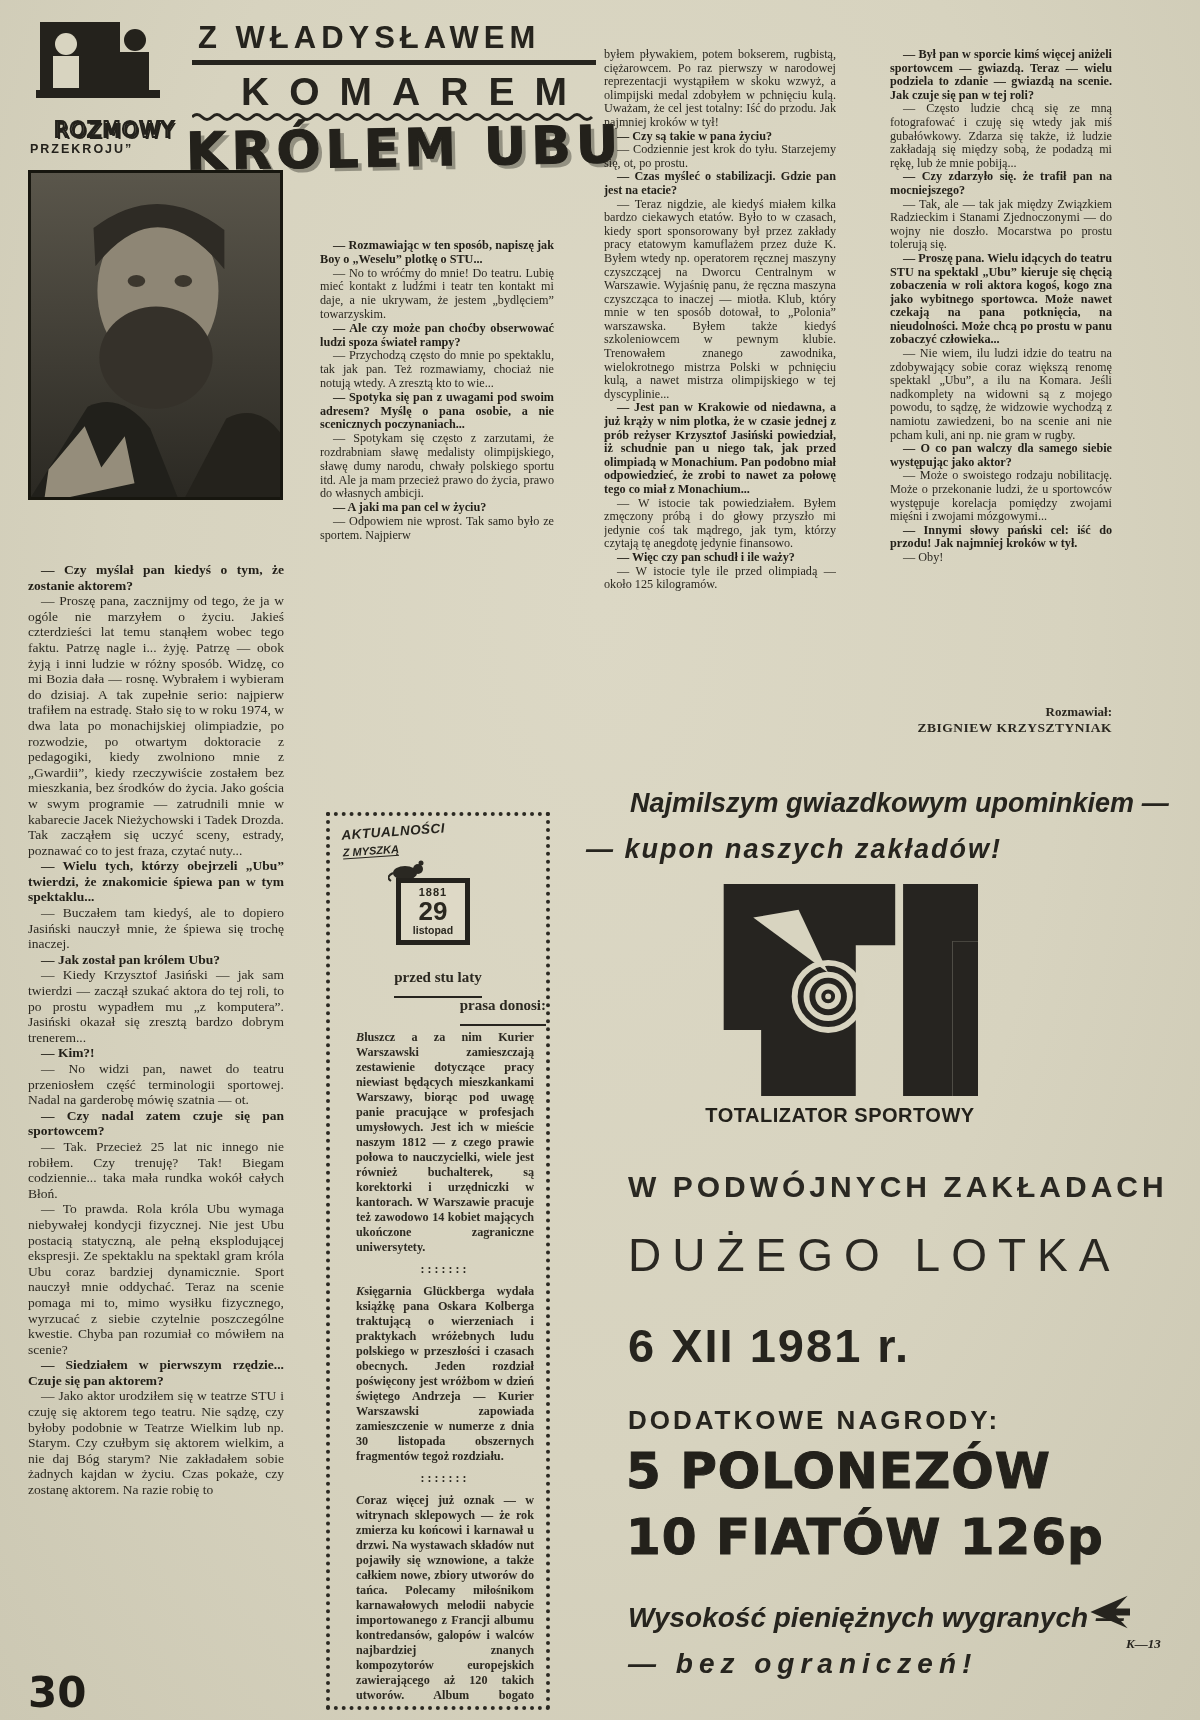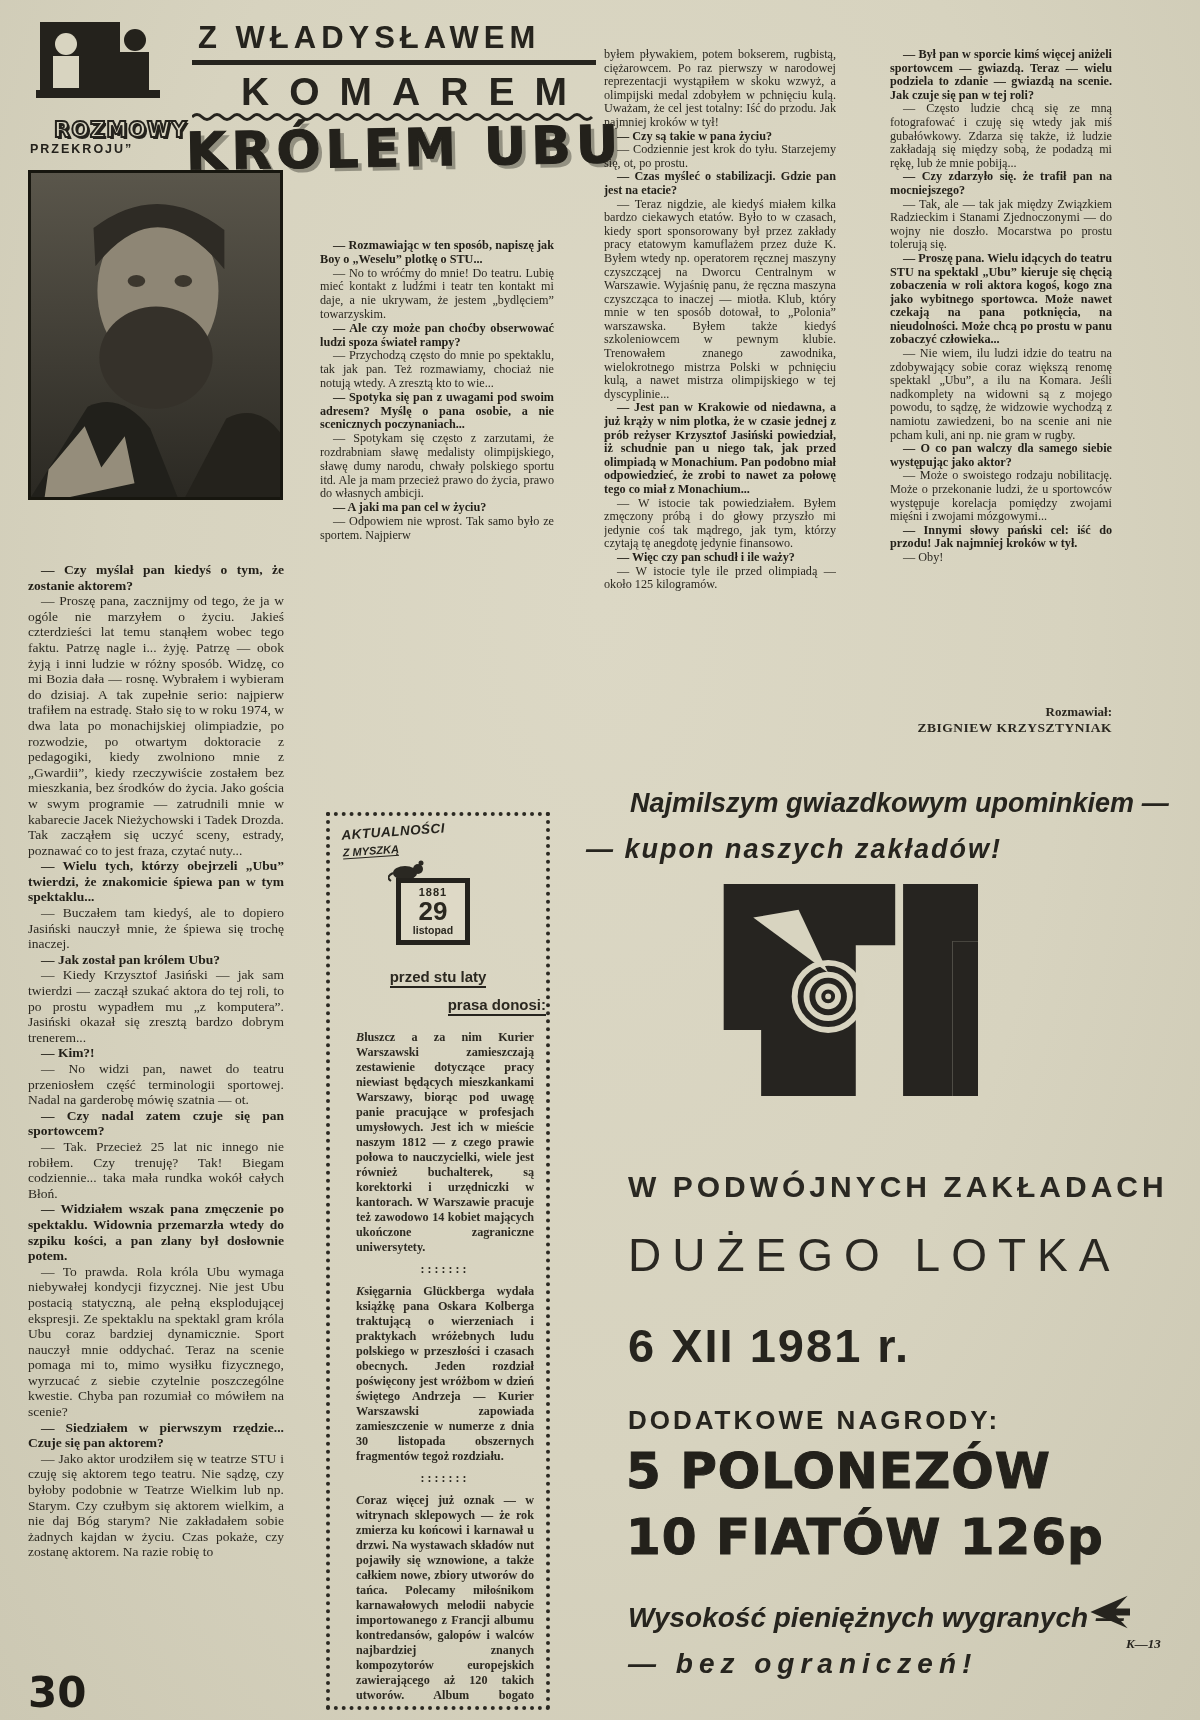--- a/index.html
+++ b/index.html
@@ -5,21 +5,21 @@
   html,body{margin:0;padding:0;background:#b9b5a2;}
   .page{
     position:relative;width:1200px;height:1720px;overflow:hidden;
     background:radial-gradient(ellipse at 50% 35%, #dcd8c5 0%, #d7d3bf 55%, #ccc8b3 100%);
     font-family:"Liberation Serif","DejaVu Serif",serif;color:#2b2820;
   }
   [data-interactable]{box-sizing:border-box;}
   
   .logo-block{position:absolute;left:30px;top:18px;width:160px;}
   .logo-art{display:block;width:138px;height:100px;}
-  .logo-t1{font-family:"DejaVu Sans","Liberation Sans",sans-serif;font-weight:700;font-size:21px;
+  .logo-t1{font-family:"DejaVu Sans","Liberation Sans",sans-serif;font-weight:400;font-size:21px;
     letter-spacing:1px;color:#d8d4c0;-webkit-text-stroke:2px #24221c;text-shadow:2px 2px 0 #24221c;padding-left:24px;}
   .logo-t2{font-family:"Liberation Sans",sans-serif;font-weight:700;font-size:12.5px;letter-spacing:2px;color:#24221c;}
   .hl1{position:absolute;left:198px;top:20px;width:400px;font-family:"Liberation Sans",sans-serif;
     font-weight:700;font-size:31px;letter-spacing:5px;color:#26241e;white-space:nowrap;}
   .hl-rule{position:absolute;left:192px;top:60px;width:404px;height:5px;background:#26241e;}
   .hl2{position:absolute;left:214px;top:70px;width:400px;font-family:"Liberation Sans",sans-serif;
     font-weight:700;font-size:39px;letter-spacing:20px;color:#26241e;white-space:nowrap;text-align:center;}
   .wavy{position:absolute;left:192px;top:112px;}
   .hl3{position:absolute;left:186px;top:118px;width:440px;font-family:"DejaVu Sans","Liberation Sans",sans-serif;
     font-weight:800;font-size:52px;letter-spacing:5px;color:#23211b;white-space:nowrap;
@@ -47,22 +47,22 @@
   .akt-logo-l1{font-size:13.5px;letter-spacing:.5px;}
   .akt-logo-l2{font-size:11px;border-bottom:1.5px solid #26241e;display:inline-block;}
   .mouse{position:absolute;left:58px;top:42px;}
   .calendar{position:absolute;left:66px;top:62px;width:74px;border:5px solid #24221d;
     background:#ded9c6;text-align:center;font-family:"Liberation Sans",sans-serif;padding:3px 0 4px;}
   .cal-year{font-weight:700;font-size:11px;letter-spacing:1px;}
   .cal-day{font-weight:700;font-size:26px;line-height:26px;}
   .cal-month{font-weight:700;font-size:10.5px;}
   .akt-h1{position:absolute;top:152px;width:100%;text-align:center;}
   .akt-h2{position:absolute;top:180px;width:100%;text-align:right;}
-  .akt-h1 span,.akt-h2 span{font-family:Liberation Sans, sans-serif;font-weight:700;font-size:15px;
-    border-bottom:2px solid #26241e;padding-bottom:1px;}
+  .akt-h1 span,.akt-h2 span{font-family:Liberation Serif, serif;font-weight:700;font-size:15px;
+    border-bottom:2px solid #26241e;padding-bottom:11px;}
   .akt-items{position:absolute;top:214px;left:0;right:0;bottom:4px;padding:0 12px 0 26px;
     overflow:hidden;text-align:justify;}
   .akt-p{margin:0 0 2px;font-weight:700;font-size:12.2px;line-height:15px;color:#2d2a22;}
   .akt-p:first-letter{font-style:italic;}
   .dots{text-align:center;font-weight:700;font-size:12px;letter-spacing:3px;margin:7px 0;}
   
   .ad-slogan1{position:absolute;left:630px;top:788px;font-family:"Liberation Sans",sans-serif;
     font-style:italic;font-weight:700;font-size:27px;color:#26241e;}
   .ad-slogan2{position:absolute;left:586px;top:834px;font-family:"Liberation Sans",sans-serif;
     font-style:italic;font-weight:700;font-size:27px;letter-spacing:2px;color:#26241e;}
@@ -141,21 +141,20 @@
       <p class="para q" data-interactable="false">— Czy myślał pan kiedyś o tym, że zostanie aktorem?</p>
       <p class="para a" data-interactable="false">— Proszę pana, zacznijmy od tego, że ja w ogóle nie marzyłem o życiu. Jakieś czterdzieści lat temu stanąłem wobec tego faktu. Patrzę nagle i... żyję. Patrzę — obok żyją i inni ludzie w różny sposób. Widzę, co mi Bozia dała — rosnę. Wybrałem i wybieram do dzisiaj. A tak zupełnie serio: najpierw trafiłem na estradę. Stało się to w roku 1974, w dwa lata po monachijskiej olimpiadzie, po rozwodzie, po otwartym doktoracie z pedagogiki, kiedy zwolniono mnie z „Gwardii”, kiedy rzeczywiście zostałem bez mieszkania, bez środków do życia. Jako gościa w swym programie — zatrudnili mnie w kabarecie Jacek Nieżychowski i Tadek Drozda. Tak zacząłem się uczyć sceny, estrady, poznawać co to jest fraza, czytać nuty...</p>
       <p class="para q" data-interactable="false">— Wielu tych, którzy obejrzeli „Ubu” twierdzi, że znakomicie śpiewa pan w tym spektaklu...</p>
       <p class="para a" data-interactable="false">— Buczałem tam kiedyś, ale to dopiero Jasiński nauczył mnie, że śpiewa się trochę inaczej.</p>
       <p class="para q" data-interactable="false">— Jak został pan królem Ubu?</p>
       <p class="para a" data-interactable="false">— Kiedy Krzysztof Jasiński — jak sam twierdzi — zaczął szukać aktora do tej roli, to po prostu wypadłem mu „z komputera”. Jasiński okazał się zresztą bardzo dobrym trenerem...</p>
       <p class="para q" data-interactable="false">— Kim?!</p>
       <p class="para a" data-interactable="false">— No widzi pan, nawet do teatru przeniosłem część terminologii sportowej. Nadal na garderobę mówię szatnia — ot.</p>
       <p class="para q" data-interactable="false">— Czy nadal zatem czuje się pan sportowcem?</p>
       <p class="para a" data-interactable="false">— Tak. Przecież 25 lat nic innego nie robiłem. Czy trenuję? Tak! Biegam codziennie... taka mała rundka wokół całych Błoń.</p>
-      <p class="para q" data-interactable="false">— Widziałem wszak pana zmęczenie po spektaklu. Widownia przemarzła wtedy do szpiku kości, a pan zlany był dosłownie potem.</p>
       <p class="para a" data-interactable="false">— To prawda. Rola króla Ubu wymaga niebywałej kondycji fizycznej. Nie jest Ubu postacią statyczną, ale pełną eksplodującej ekspresji. Ze spektaklu na spektakl gram króla Ubu coraz bardziej dynamicznie. Sport nauczył mnie oddychać. Teraz na scenie pomaga mi to, mimo wysiłku fizycznego, wyrzucać z siebie czytelnie poszczególne kwestie. Chyba pan rozumiał co mówiłem na scenie?</p>
       <p class="para q" data-interactable="false">— Siedziałem w pierwszym rzędzie... Czuje się pan aktorem?</p>
       <p class="para a" data-interactable="false">— Jako aktor urodziłem się w teatrze STU i czuję się aktorem tego teatru. Nie sądzę, czy byłoby podobnie w Teatrze Wielkim lub np. Starym. Czy czułbym się aktorem wielkim, a nie daj Bóg starym? Nie zakładałem sobie żadnych kajdan w życiu. Czas pokaże, czy zostanę aktorem. Na razie robię to</p>
     </section>
   <section class="col col2" data-interactable="false">
       <p class="para q" data-interactable="false">— Rozmawiając w ten sposób, napiszę jak Boy o „Weselu” plotkę o STU...</p>
       <p class="para a" data-interactable="false">— No to wróćmy do mnie! Do teatru. Lubię mieć kontakt z ludźmi i teatr ten kontakt mi daje, a nie ukrywam, że jestem „bydlęciem” towarzyskim.</p>
       <p class="para q" data-interactable="false">— Ale czy może pan choćby obserwować ludzi spoza świateł rampy?</p>
       <p class="para a" data-interactable="false">— Przychodzą często do mnie po spektaklu, tak jak pan. Też rozmawiamy, chociaż nie notują wtedy. A zresztą kto to wie...</p>
       <p class="para q" data-interactable="false">— Spotyka się pan z uwagami pod swoim adresem? Myślę o pana osobie, a nie scenicznych poczynaniach...</p>
@@ -225,20 +224,21 @@
     <path d="M204 0 H280 V58 H254 V215 H204 Z" fill="#262420"></path>
     <path d="M254 58 H280 V215 H254 Z" fill="#262420"></path>
     <polygon points="52,34 98,26 128,90" fill="#d8d4c0"></polygon>
     <g fill="none" stroke="#d8d4c0" stroke-width="6">
       <circle cx="128" cy="114" r="34"></circle>
         <circle cx="128" cy="114" r="22"></circle>
         <circle cx="128" cy="114" r="10"></circle>
     </g>
     <circle cx="128" cy="114" r="3" fill="#d8d4c0"></circle>
   </svg>
+  <div class="ad-brand" data-interactable="false">TOTALIZATOR SPORTOWY</div>
   <div class="ad-l1" data-interactable="false">W PODWÓJNYCH ZAKŁADACH</div>
   <div class="ad-l2" data-interactable="false">DUŻEGO LOTKA</div>
   <div class="ad-l3" data-interactable="false">6 XII 1981 r.</div>
   <div class="ad-l4" data-interactable="false">DODATKOWE NAGRODY:</div>
   <div class="ad-p1" data-interactable="false">5 POLONEZÓW</div>
   <div class="ad-p2" data-interactable="false">10 FIATÓW 126p</div>
   <div class="ad-f1" data-interactable="false">Wysokość pieniężnych wygranych —</div>
   <div class="ad-f2" data-interactable="false">— bez ograniczeń!</div>
   <svg class="bird" data-interactable="false" viewBox="0 0 36 32">
     <polygon points="2,16 34,2 24,13 36,13 36,19 24,19 34,30" fill="#26241e"></polygon>

